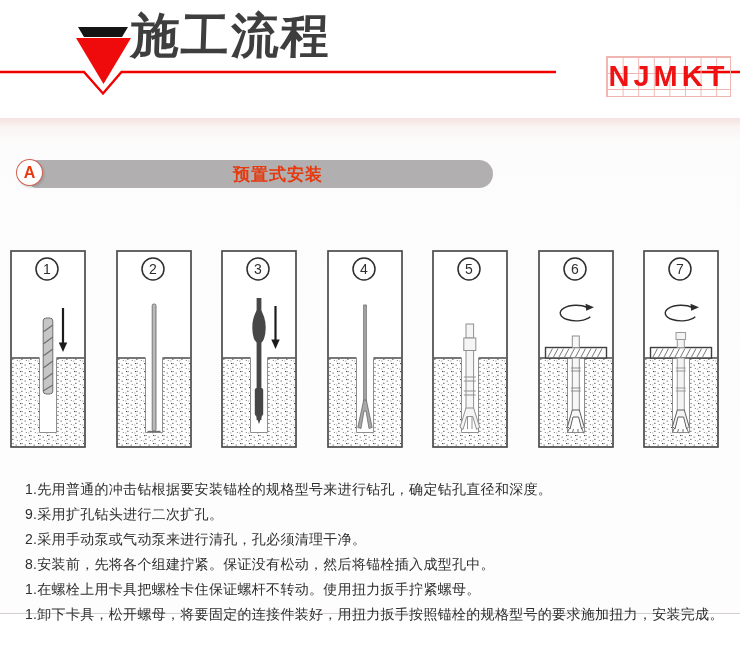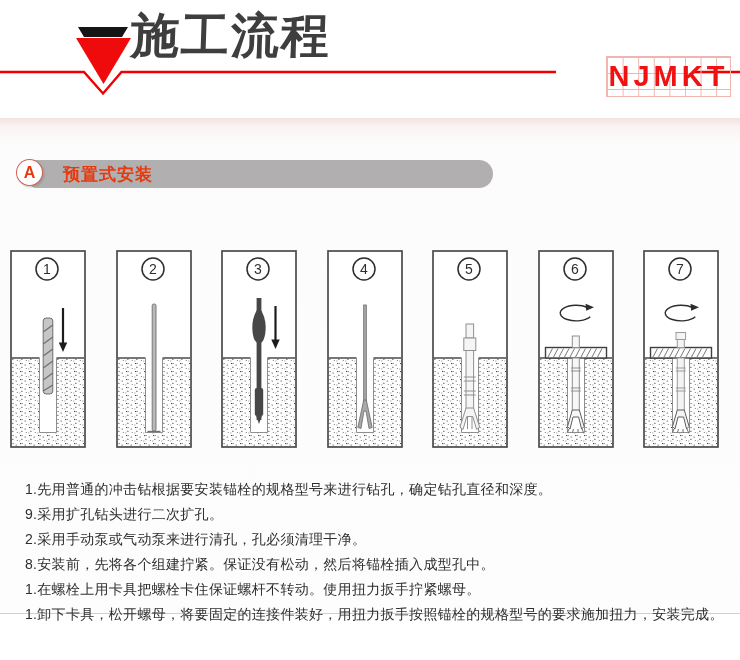--- a/index.html
+++ b/index.html
@@ -22,21 +22,21 @@
   .content{position:absolute;left:0;top:118px;width:740px;height:495px;
            background:linear-gradient(180deg,#f3e3e0 0,#faf4f3 9px,#fdfcfc 26px,#fdfdfd 100%);
            border-bottom:1px solid #d4cfcd;box-sizing:content-box;}
 
   .section-badge{position:absolute;left:16px;top:41px;width:27px;height:27px;border-radius:50%;
                  background:#fff;border:1.5px solid rgba(202,72,55,.85);box-sizing:border-box;
                  box-shadow:1.5px 1.5px 2px rgba(110,110,110,.3);display:flex;align-items:center;
                  justify-content:center;color:#e8380d;font-size:16px;font-weight:600;z-index:2;}
   .section-bar{position:absolute;left:30px;top:42px;width:463px;height:28px;background:#b1afaf;
                border-radius:6px 14px 14px 6px;display:flex;align-items:center;z-index:1;
-               padding-left:33px;box-sizing:border-box;}
+               padding-left:33px;box-sizing:border-box;justify-content:center;}
   .section-label{color:#e8380d;font-size:17px;font-weight:600;letter-spacing:1px;white-space:nowrap;}
 
   
   .panels{position:absolute;left:10px;top:132px;width:709px;display:flex;
           justify-content:space-between;}
   .panel{margin:0;width:76px;height:198px;}
   .panel svg{display:block;}
 
   
   .instructions{position:absolute;left:25px;top:359px;width:726px;}

